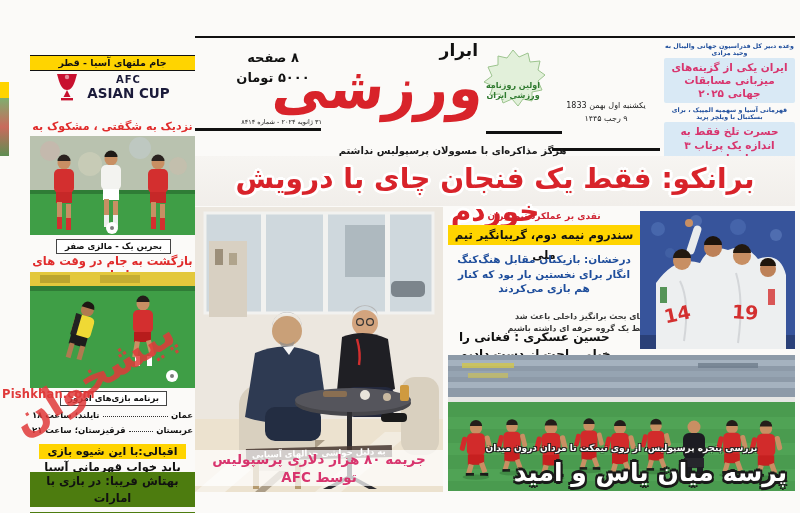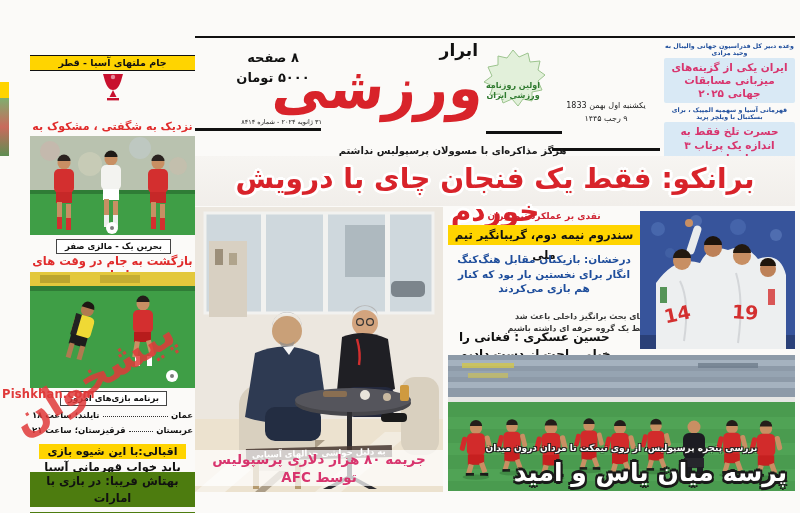--- a/index.html
+++ b/index.html
@@ -106,20 +106,24 @@
 
   <div class="abs yellow-bar" style="left:30px;top:55px;width:165px;height:14px;">جام ملتهای آسیا - قطر</div>
 
   <div class="abs" style="left:30px;top:71px;width:165px;height:33px;display:flex;align-items:center;justify-content:center;gap:8px;direction:ltr;">
     <svg width="24" height="30" viewBox="0 0 24 30">
       <path d="M2 1 h20 l-2 7 c-2 6 -4.5 9 -8 9 c-3.5 0 -6 -3 -8 -9 z" fill="#c8102e"></path>
       <circle cx="12" cy="4" r="2.2" fill="#fff" opacity=".5"></circle>
       <path d="M12 17 l3.5 7 h-7 z" fill="#c8102e"></path>
       <rect x="6" y="25" width="12" height="2.4" fill="#c8102e"></rect>
     </svg>
+    <div class="afc-text">
+      <div class="afc-l1">AFC</div>
+      <div class="afc-l2">ASIAN CUP</div>
+    </div>
   </div>
 
   <div class="abs red-head" style="left:30px;top:120px;width:165px;">نزدیک به شگفتی ، مشکوک به مهندسی</div>
 
   <div class="abs" style="left:30px;top:136px;width:165px;height:99px;">
     <svg width="165" height="99" viewBox="0 0 165 99">
       <rect width="165" height="58" fill="#b9c2af"></rect>
       <circle cx="20" cy="15" r="10" fill="#d9a8a8" opacity=".35"></circle>
       <circle cx="60" cy="28" r="12" fill="#e7e0c8" opacity=".3"></circle>
       <circle cx="110" cy="12" r="11" fill="#c9d4e2" opacity=".35"></circle>

